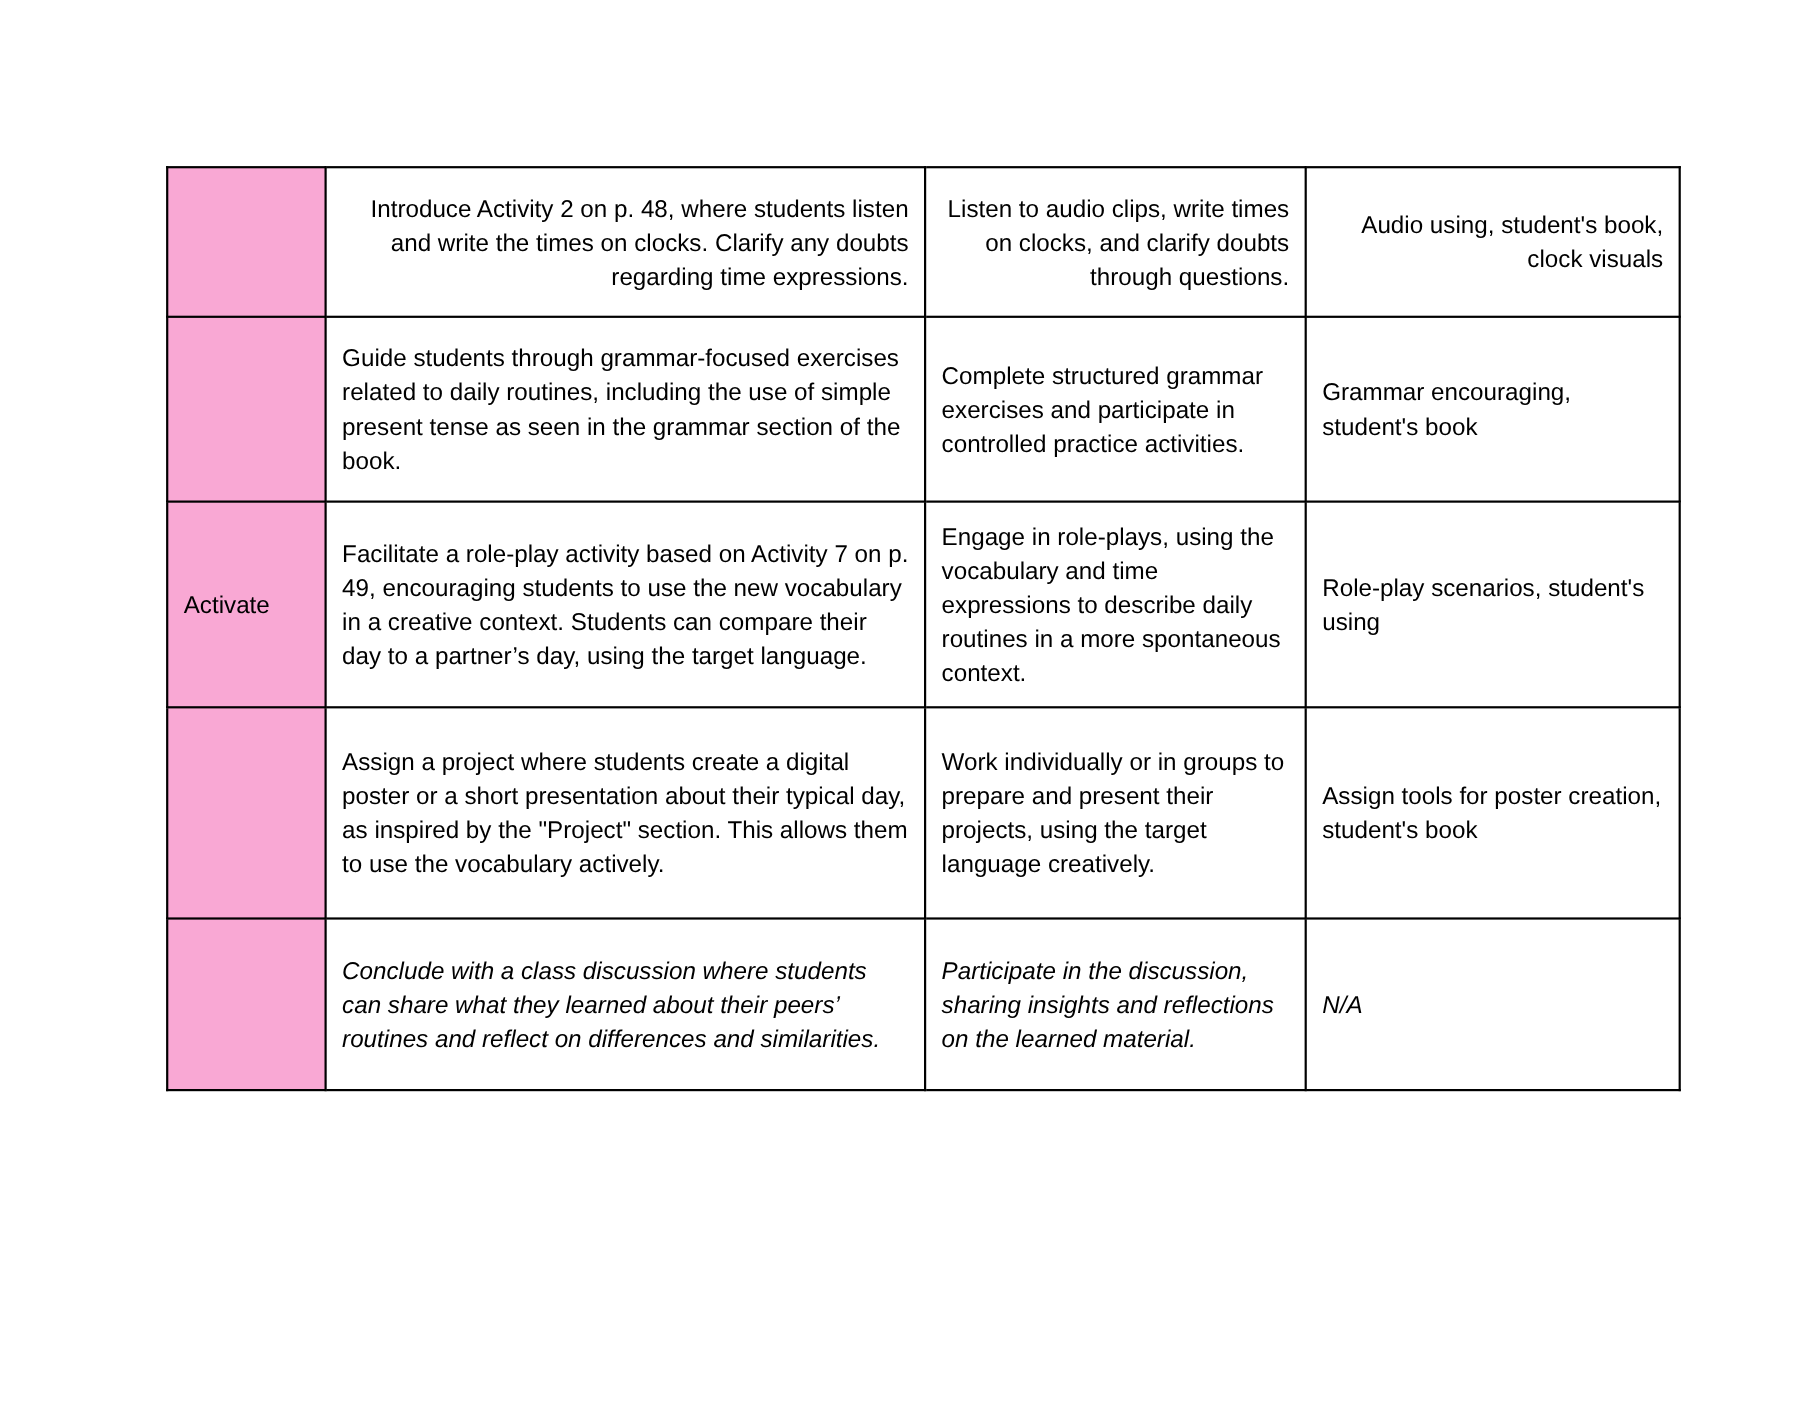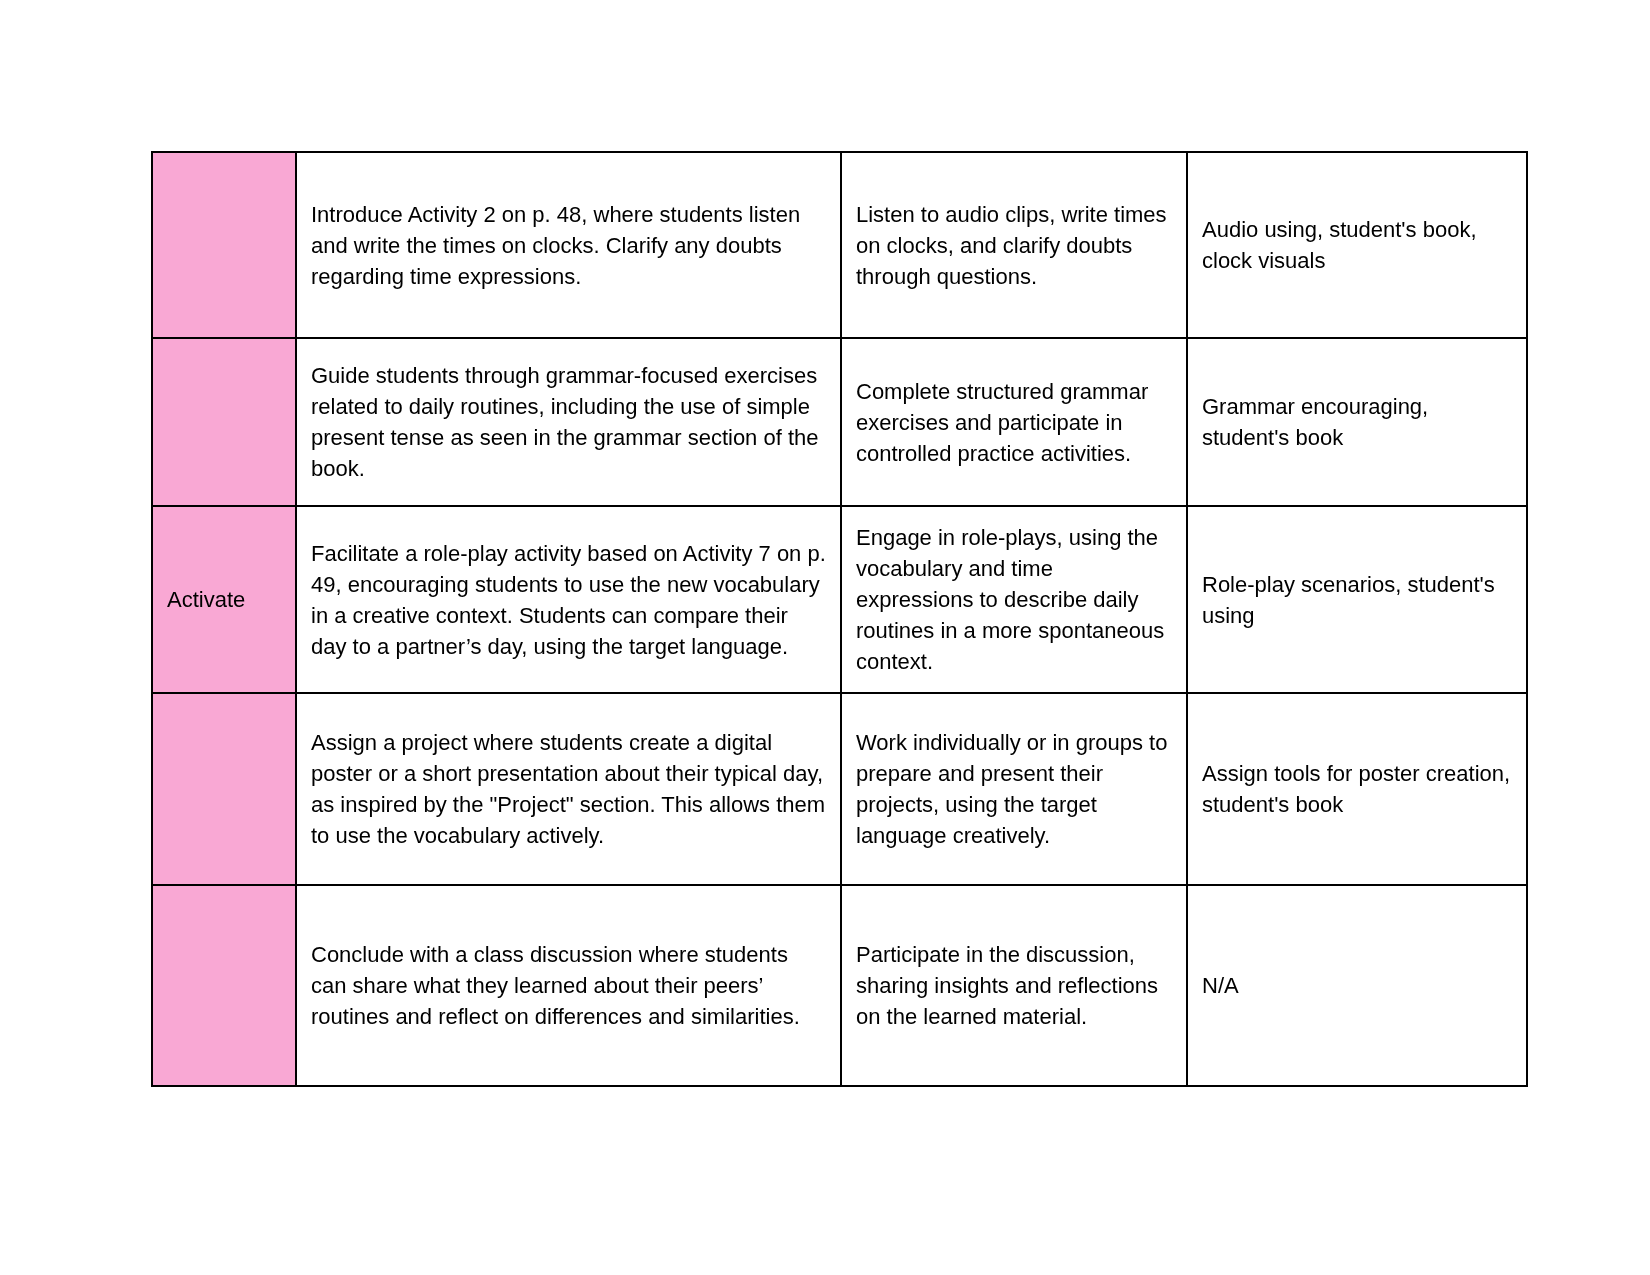--- a/index.html
+++ b/index.html
@@ -37,25 +37,25 @@
     line-height: 31px;
     padding: 10px 14px;
     word-wrap: break-word;
   }
   td.stage-cell {
     background: #f9a8d4;
     padding-left: 12px;
     padding-right: 6px;
     font-size: 23px;
   }
-  tr.r1 { height: 186px; }
+  tr.r1 { height: 136px; text-align: right; }
   tr.r2 { height: 168px; }
   tr.r3 { height: 187px; }
   tr.r4 { height: 192px; }
-  tr.r5 { height: 201px; }
+  tr.r5 { height: 156px; font-style: italic; }
   col.c-stage     { width: 144px; }
   col.c-teacher   { width: 545px; }
   col.c-students  { width: 346px; }
   col.c-materials { width: 340px; }
 </style>
 </head>
 <body>
 
 <div class="page">
   <table class="lesson-table">

